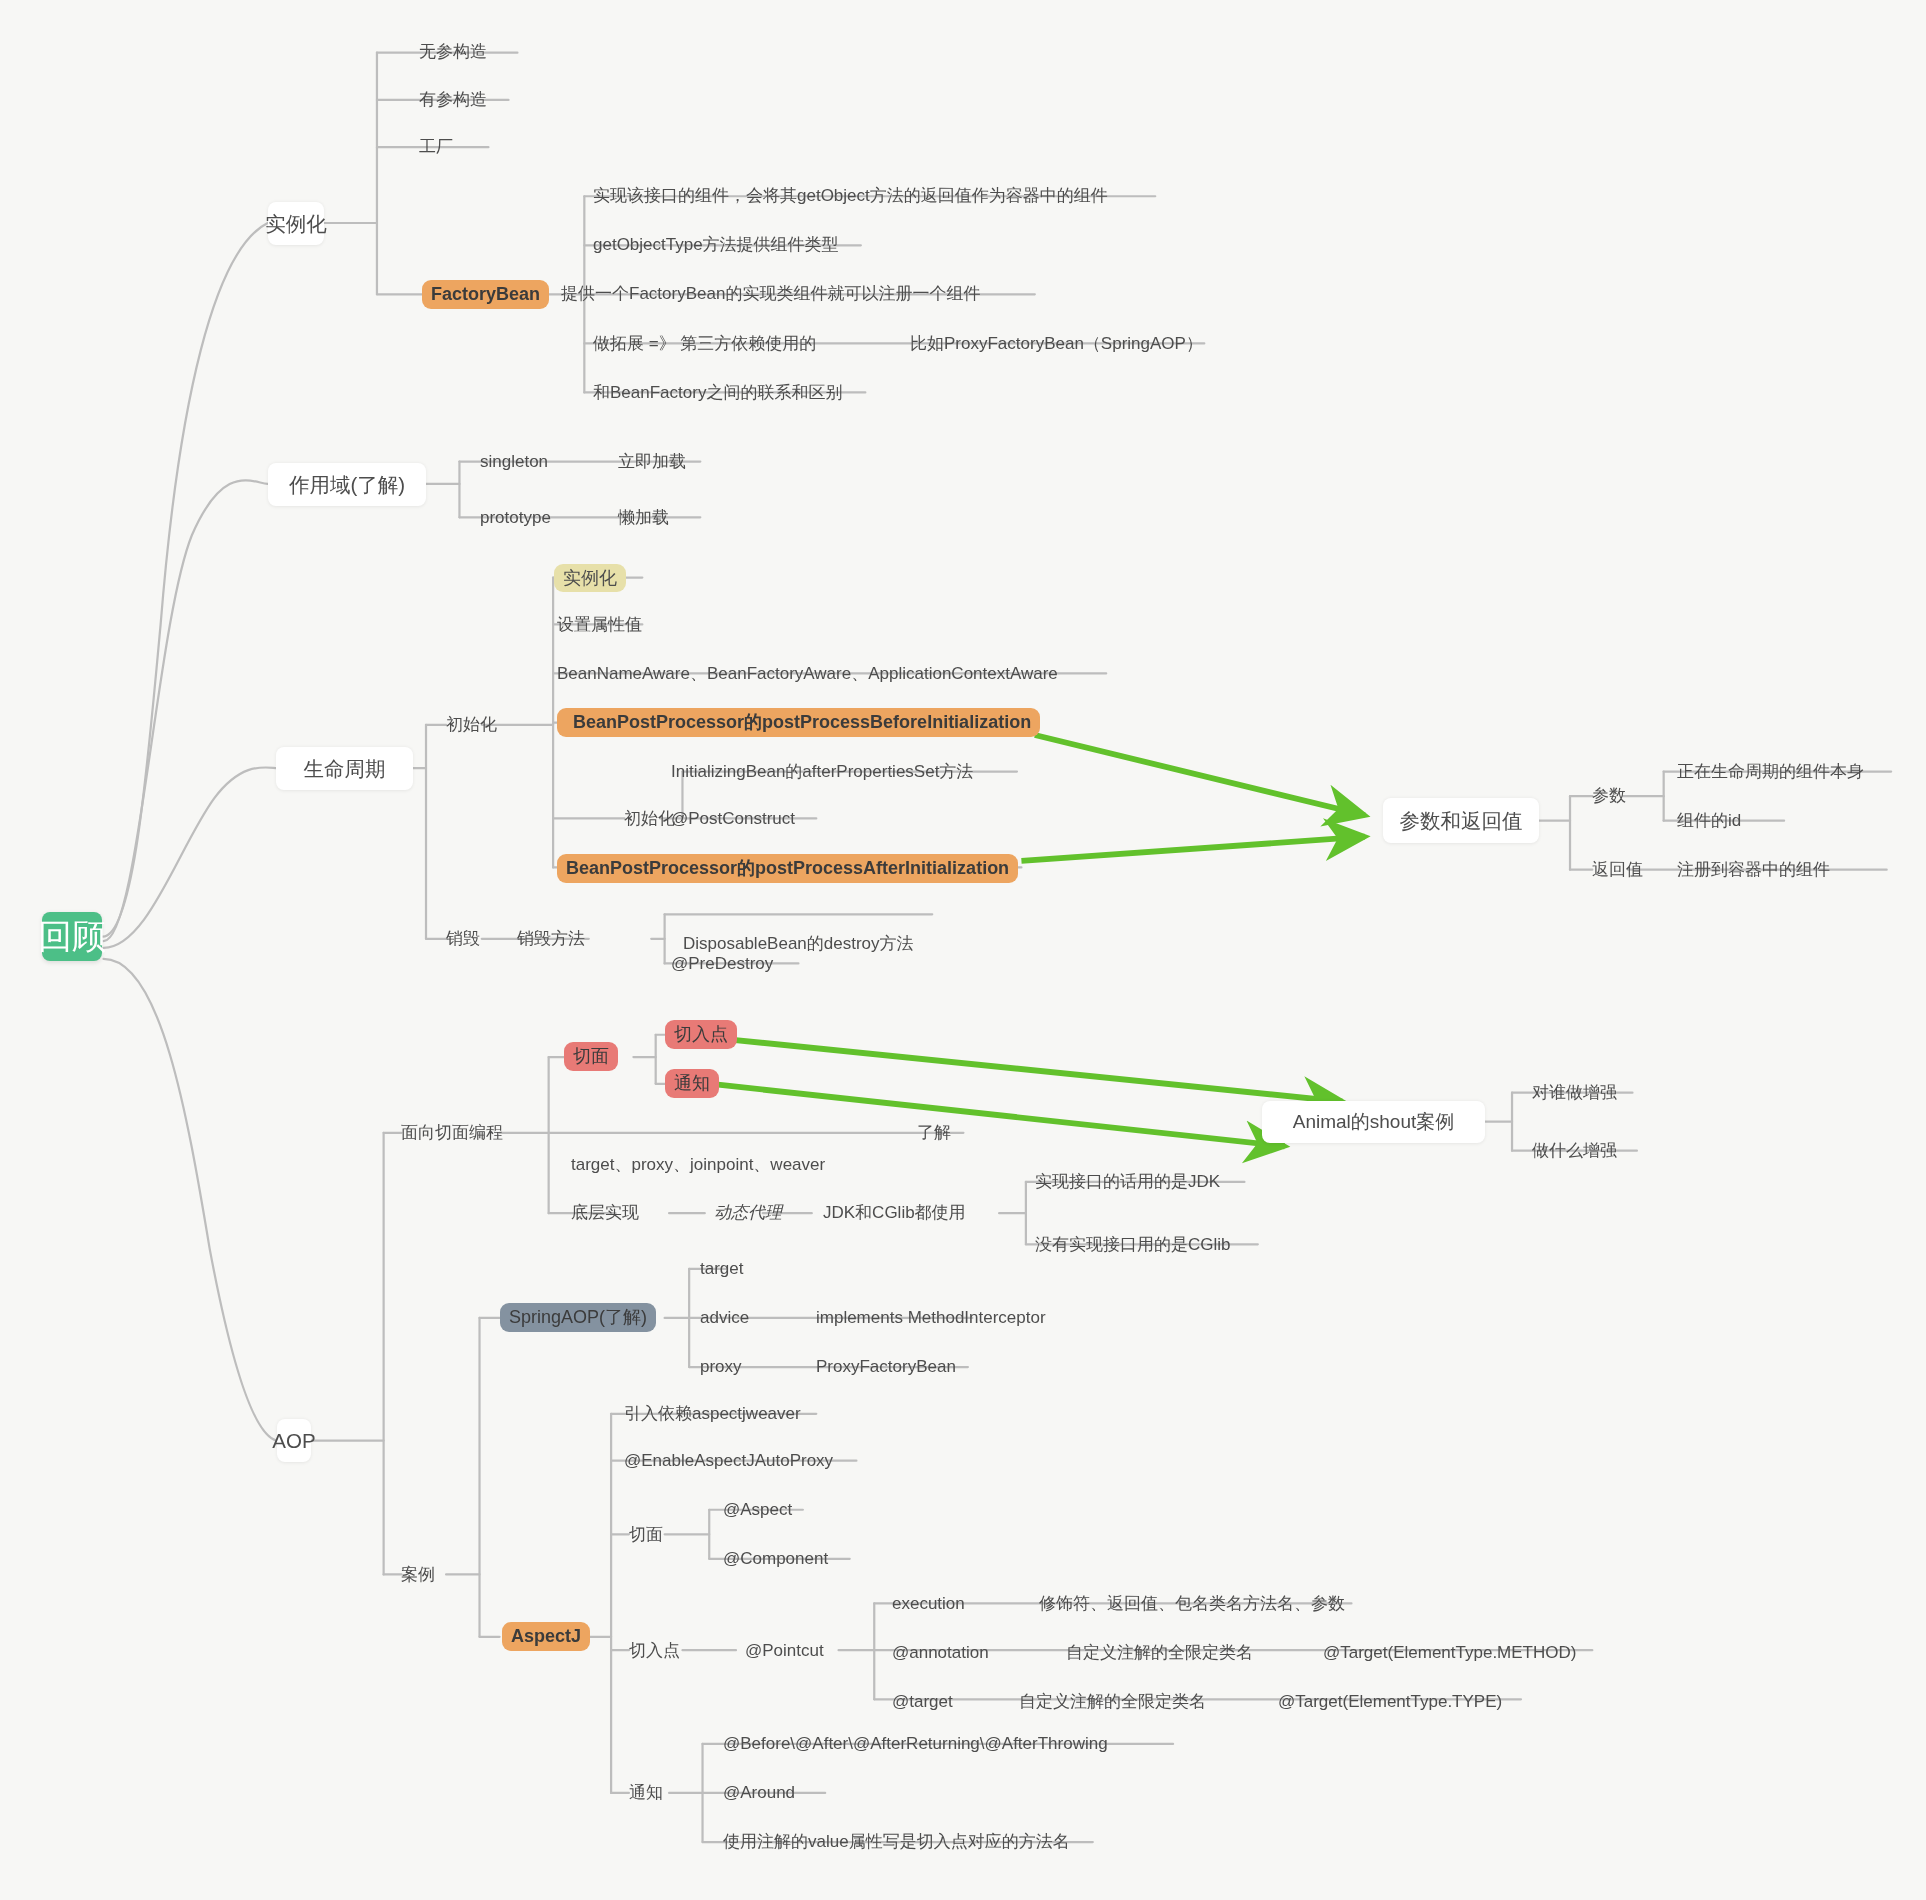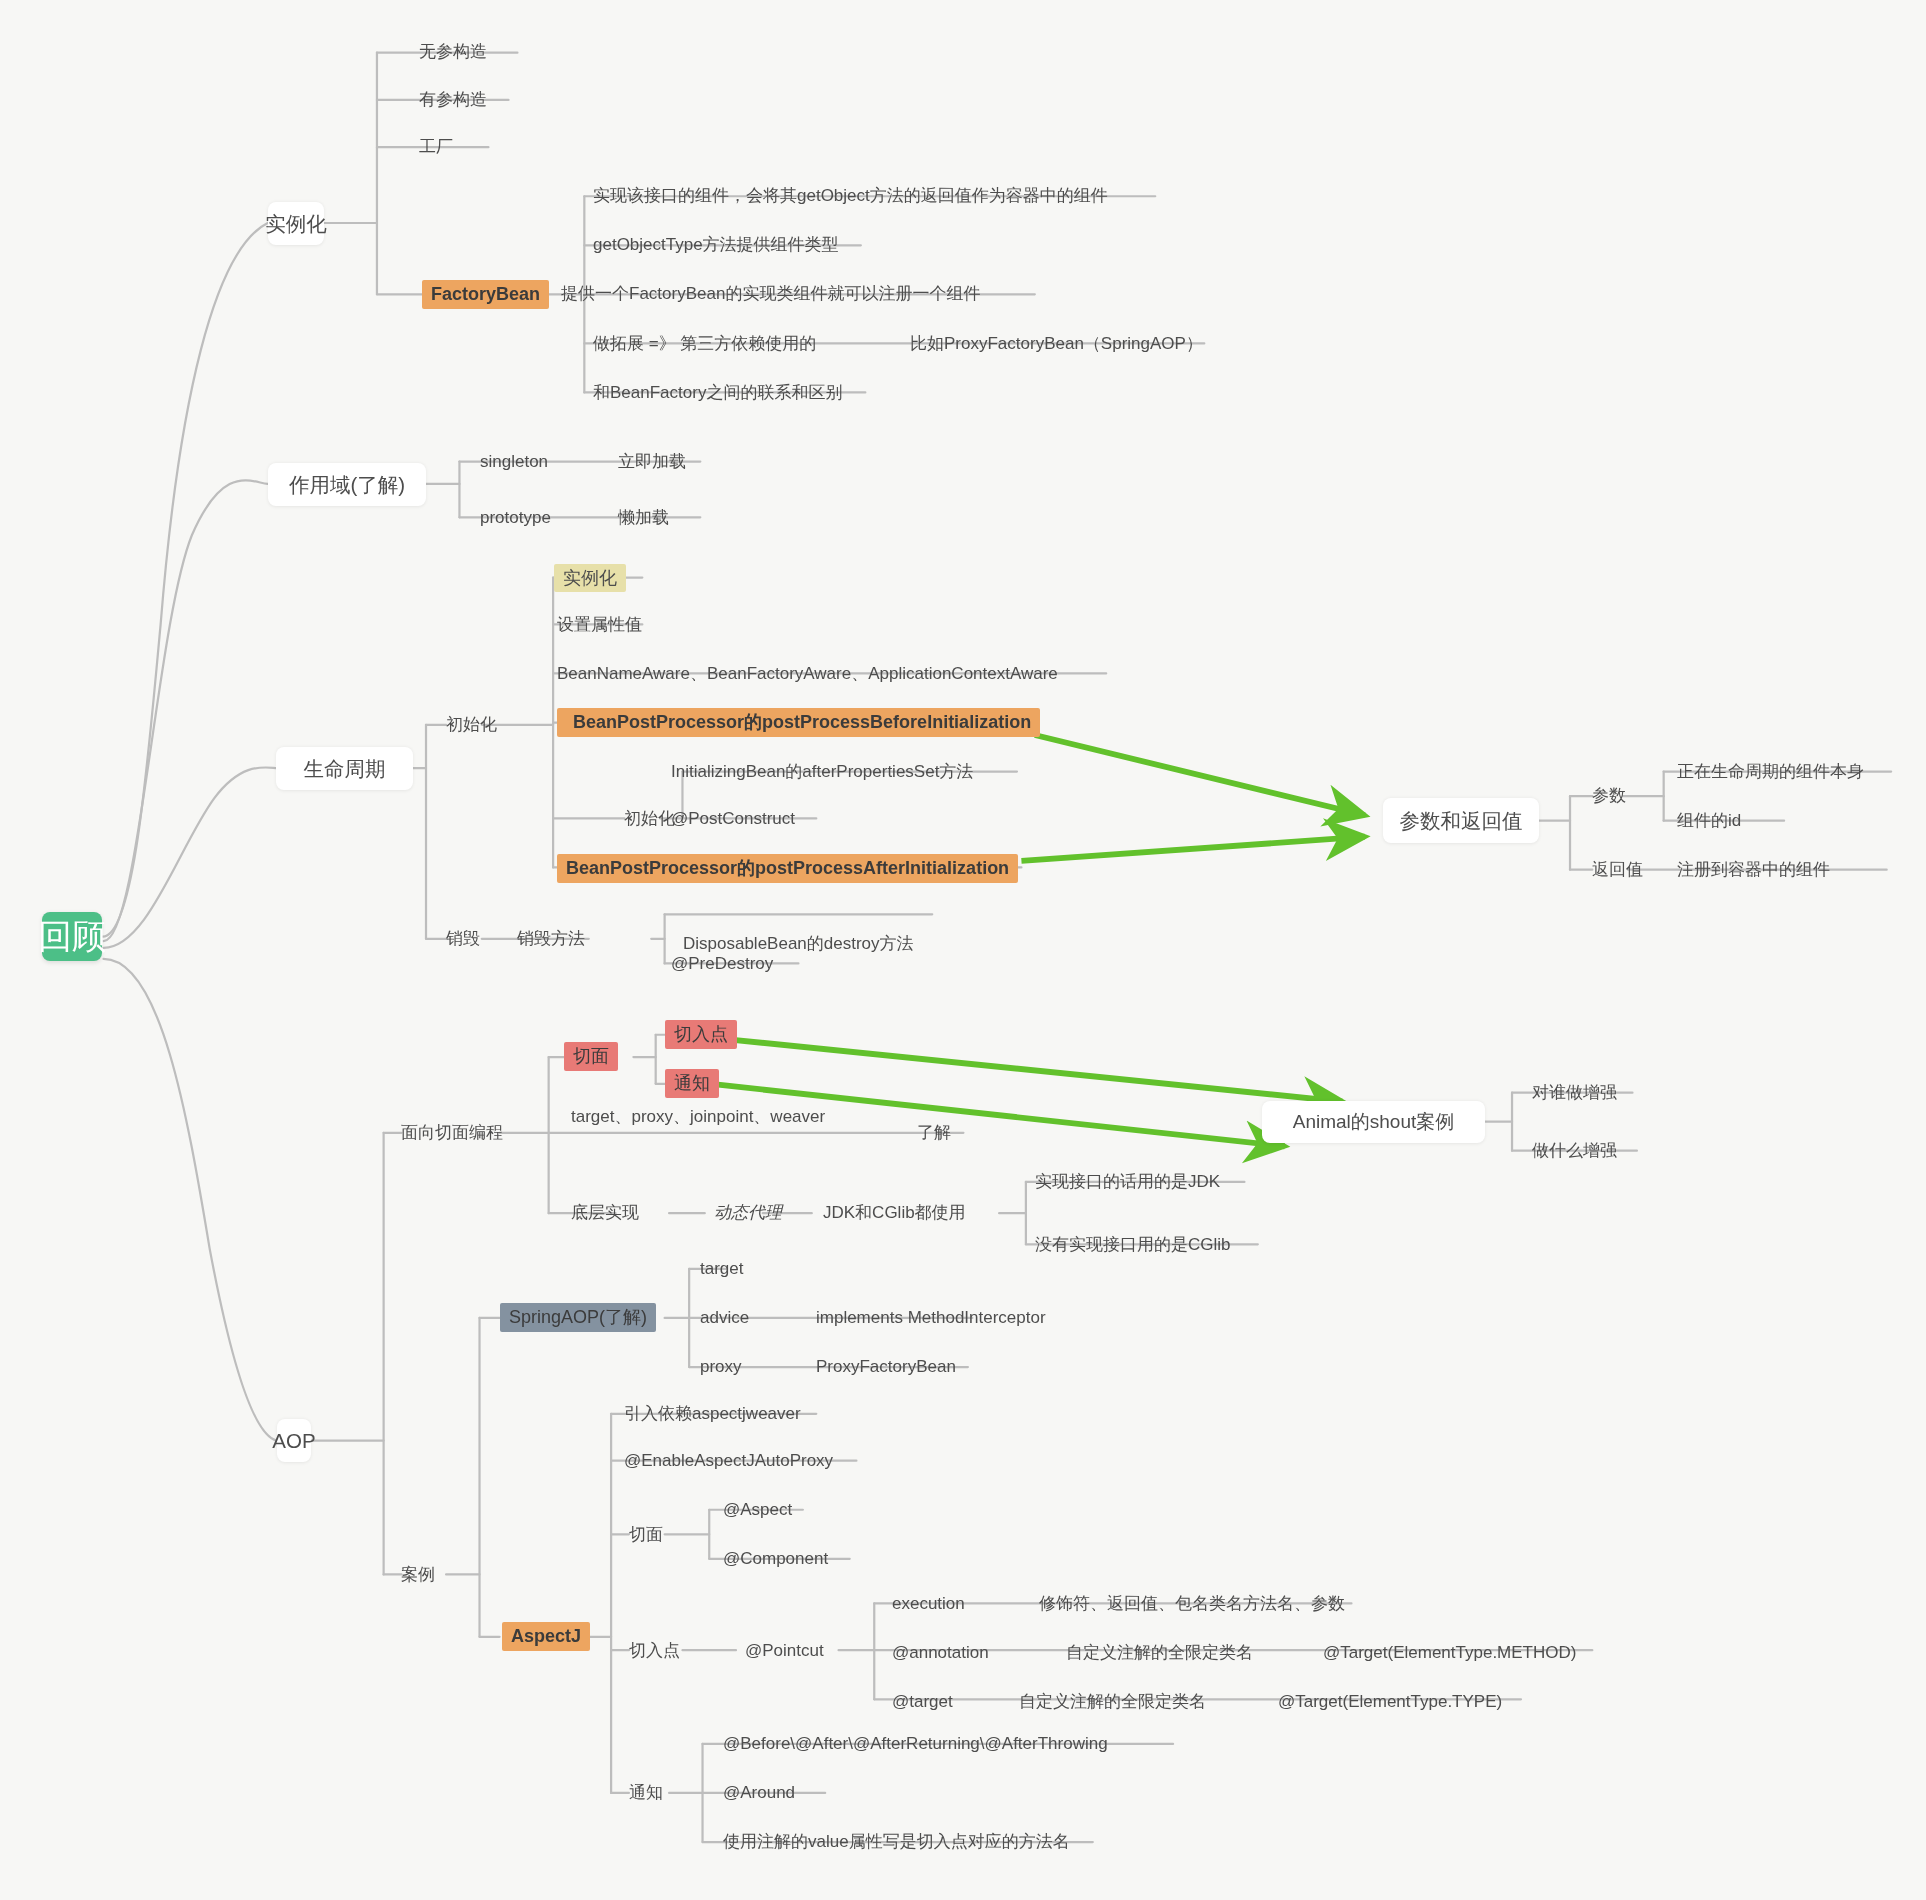--- a/index.html
+++ b/index.html
@@ -40,21 +40,21 @@
     background:#ffffff;
     border-radius:8px;
     font-size:20.5px;
     padding:0 15px;
     box-shadow:0 0.9px 3.6px rgba(0,0,0,.07);
     color:#4d4d4d;
   }
   .pill.small{font-size:19px;}
 
   
-  .chip{border-radius:2px;padding:0 9px;font-size:18px;}
+  .chip{border-radius:9px;padding:0 9px;font-size:18px;}
   .chip.orange{background:#eda560;color:#3b3b3b;font-weight:bold;}
   .chip.yellow{background:#e7e0a9;color:#4d4d4d;}
   .chip.red{background:#e87a76;color:#3b3b3b;}
   .chip.slate{background:#8492a0;color:#3b3b3b;}
 </style>
 </head>
 <body>
 
 <div id="canvas">
 
@@ -253,21 +253,21 @@
   <div class="node plain" style="left:1677px;top:857px;height:26px;">注册到容器中的组件</div>
 
   <div class="node pill" style="left:277px;top:1419px;width:34px;height:43px;">AOP</div>
 
   <div class="node plain" style="left:401px;top:1120px;height:26px;">面向切面编程</div>
 
   <div class="node chip red" style="left:564px;top:1042px;height:29px;">切面</div>
   <div class="node chip red" style="left:665px;top:1020px;height:29px;">切入点</div>
   <div class="node chip red" style="left:665px;top:1069px;height:29px;">通知</div>
 
-  <div class="node plain" style="left:571px;top:1104px;height:26px;text-align:right;">target、proxy、joinpoint、weaver</div>
+  <div class="node plain" style="left:571px;top:1152px;height:26px;text-align:right;">target、proxy、joinpoint、weaver</div>
   <div class="node plain" style="left:917px;top:1120px;height:26px;">了解</div>
 
   <div class="node plain" style="left:571px;top:1200px;height:26px;">底层实现</div>
   <div class="node plain" style="left:714px;top:1200px;height:26px;font-style:italic;">动态代理</div>
   <div class="node plain" style="left:823px;top:1200px;height:26px;">JDK和CGlib都使用</div>
   <div class="node plain" style="left:1035px;top:1169px;height:26px;">实现接口的话用的是JDK</div>
   <div class="node plain" style="left:1035px;top:1232px;height:26px;">没有实现接口用的是CGlib</div>
 
   <div class="node pill small" style="left:1262px;top:1101px;width:223px;height:42px;">Animal的shout案例</div>
   <div class="node plain" style="left:1532px;top:1080px;height:26px;">对谁做增强</div>

